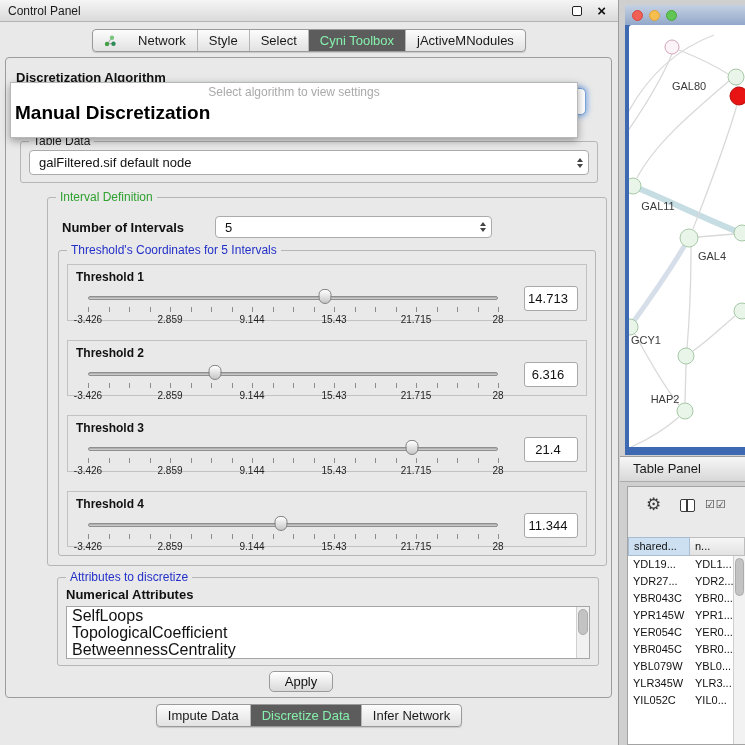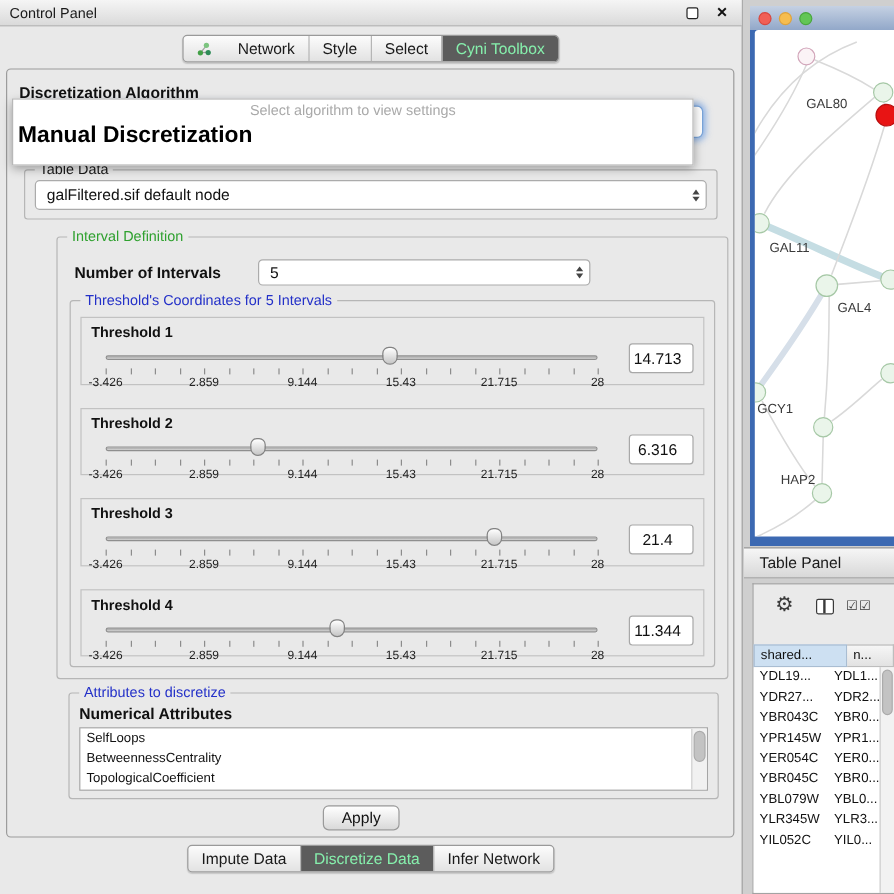--- a/index.html
+++ b/index.html
@@ -57,21 +57,21 @@
   .track{position:absolute;left:0;right:0;top:9px;height:4px;background:linear-gradient(#a3a3a3,#d6d6d6);border:1px solid #8f8f8f;border-radius:2px}
   .thumb{position:absolute;top:2px;width:13px;height:15px;transform:translateX(-50%);background:linear-gradient(#ffffff,#c6c6c6);border:1px solid #828282;border-radius:6px 6px 7px 7px}
   .ticks{position:absolute;left:0;right:0;top:20px;height:5px}
   .tick{position:absolute;top:0;width:1px;height:5px;background:#8c8c8c}
   .scale{position:absolute;left:0;right:0;top:27px;height:12px;font-size:10px;color:#222}
   .scale span{position:absolute;transform:translateX(-50%);white-space:nowrap}
   .s0{left:0%}.s1{left:20%}.s2{left:40%}.s3{left:60%}.s4{left:80%}.s5{left:100%}
 
   .attr-label{position:absolute;left:8px;top:9px;font-weight:bold;font-size:13px}
   .listbox{position:absolute;left:8px;right:8px;top:28px;bottom:6px;background:#fff;border:1px solid #a5a5a5;overflow:hidden}
-  .list-item{font-size:11px;padding-left:5px;line-height:17px;white-space:nowrap}
+  .list-item{font-size:16px;padding-left:5px;line-height:17px;white-space:nowrap}
   .vscroll{position:absolute;right:0;top:0;bottom:0;width:13px;background:#f1f1f1;border-left:1px solid #d0d0d0}
   .vthumb{position:absolute;left:1px;right:1px;top:2px;height:26px;background:#c3c3c3;border:1px solid #ababab;border-radius:5px}
 
   .apply-btn{position:absolute;left:269px;top:671px;width:64px;height:21px;background:linear-gradient(#ffffff,#d9d9d9);border:1px solid #9a9a9a;border-radius:5px;font-size:13px;text-align:center;line-height:19px}
 
   .bottom-tabs{position:absolute;left:0;right:0;top:704px;display:flex;justify-content:center}
 
   
   .net-window{position:absolute;left:625px;top:5px;width:120px;height:450px;background:#3c69b2}
   .net-titlebar{position:absolute;left:0;top:0;right:0;height:20px;background:linear-gradient(#c5d1e3,#92a8c9);display:flex;align-items:center;padding-left:7px;gap:6px}
@@ -82,21 +82,21 @@
   .net-canvas{position:absolute;left:4px;top:20px;width:116px;height:422px;background:#fff;border-radius:3px 0 0 0;overflow:hidden}
 
   
   .tp-bar{position:absolute;left:620px;top:456px;width:150px;height:26px;background:linear-gradient(#f6f6f6,#d8d8d8);border-top:1px solid #9c9c9c;border-bottom:1px solid #ababab;font-size:13px;line-height:24px;padding-left:13px;color:#1a1a1a}
   .tbl-window{position:absolute;left:627px;top:486px;width:118px;height:259px;background:#eaeaea;border:1px solid #a3a3a3;border-right:none}
   .gear{position:absolute;left:18px;top:7px;font-size:17px;color:#3a3a3a}
   .colicon{position:absolute;left:52px;top:12px;width:15px;height:13px;border:1.5px solid #3a3a3a;border-radius:2px;background:#fff}
   .colicon::before{content:"";position:absolute;left:5px;top:0;bottom:0;width:1.5px;background:#3a3a3a}
   .checks{position:absolute;left:77px;top:11px;font-size:11px;color:#3a3a3a;letter-spacing:1px}
   .tbl-header{position:absolute;left:0;top:50px;right:0;height:19px;display:flex}
-  .th1{width:78px;flex:none;background:#cde0f2;border:1px solid #a9bdd2;font-size:11px;padding:2px 0 0 5px;overflow:hidden;white-space:nowrap}
+  .th1{width:62px;flex:none;background:#cde0f2;border:1px solid #a9bdd2;font-size:11px;padding:2px 0 0 5px;overflow:hidden;white-space:nowrap}
   .th2{flex:1;background:linear-gradient(#f6f6f6,#e2e2e2);border:1px solid #bdbdbd;border-left:none;font-size:11px;padding:2px 0 0 5px;overflow:hidden;white-space:nowrap}
   .tbl-rows{position:absolute;left:0;top:69px;right:12px;bottom:0;background:#fff;overflow:hidden}
   .trow{display:flex;height:17px}
   .tcell{font-size:11px;line-height:17px;padding-left:5px;white-space:nowrap;overflow:hidden}
   .tcell.c0{width:62px;flex:none}
   .tcell.c1{flex:1}
   .tbl-scroll{position:absolute;right:0;top:69px;bottom:0;width:12px;background:#f2f2f2;border-left:1px solid #cfcfcf}
   .tbl-scroll .vthumb{height:38px}
 </style>
 </head>
@@ -123,20 +123,23 @@
         <span>Network</span>
       </div>
       <div class="tab">
           <span>Style</span>
         </div>
       <div class="tab">
           <span>Select</span>
         </div>
       <div class="tab selected">
           <span>Cyni Toolbox</span>
+        </div>
+      <div class="tab">
+          <span>jActiveMNodules</span>
         </div>
     </div>
   </div>
 
   <div class="inner"></div>
 
   <div class="algo-label">Discretization Algorithm</div>
   <div class="algo-combo">
     <div class="stepper">
         <i class="tri-up"></i>
@@ -339,22 +342,22 @@
       </div>
     </div>
   </div>
 
   <div class="group" id="grp-attr">
     <div class="glabel blue">Attributes to discretize</div>
     <div class="attr-label">Numerical Attributes</div>
     <div class="listbox">
       <div>
           <div class="list-item">SelfLoops</div>
+          <div class="list-item">TopologicalCoefficient</div>
           <div class="list-item">BetweennessCentrality</div>
-          <div class="list-item">TopologicalCoefficient</div>
         </div>
       <div class="vscroll">
           <div class="vthumb"></div>
         </div>
     </div>
   </div>
 
   <div class="apply-btn">Apply</div>
 
   <div class="bottom-tabs">

